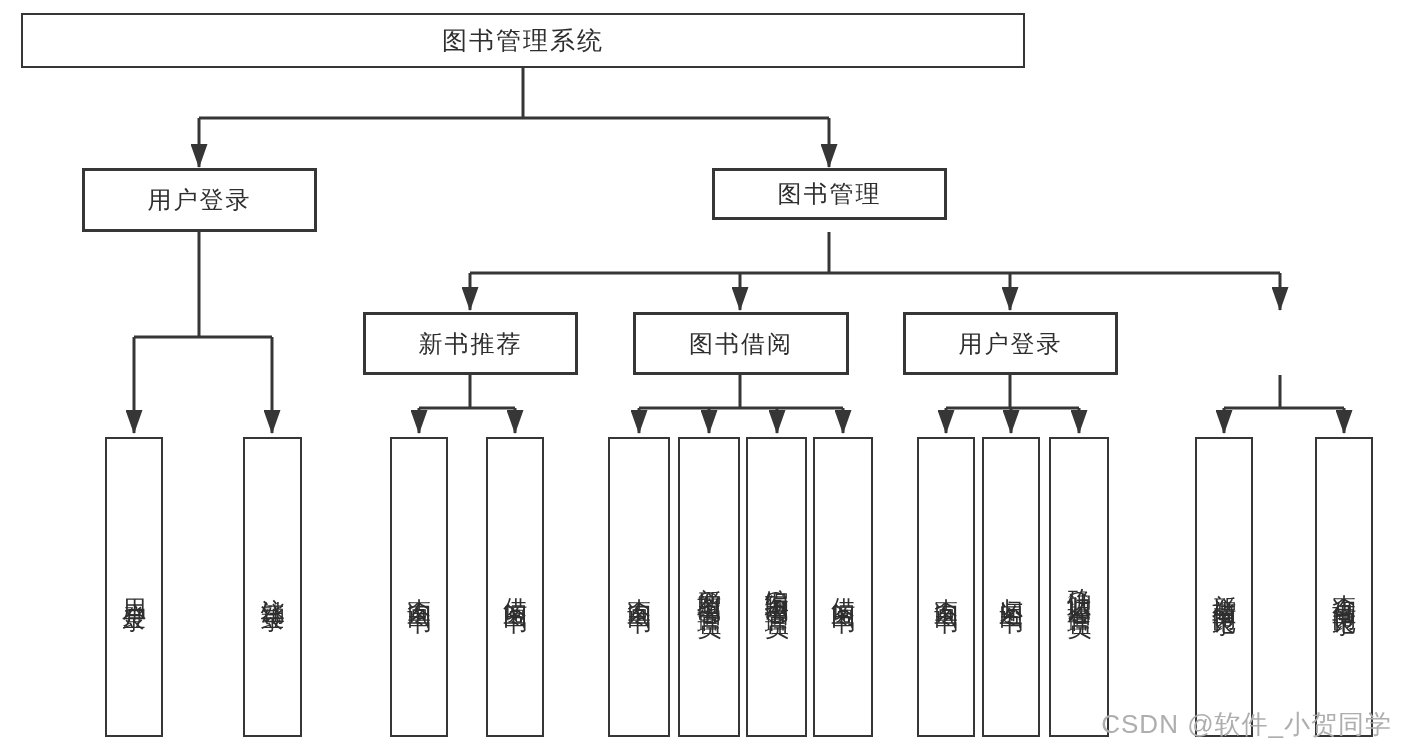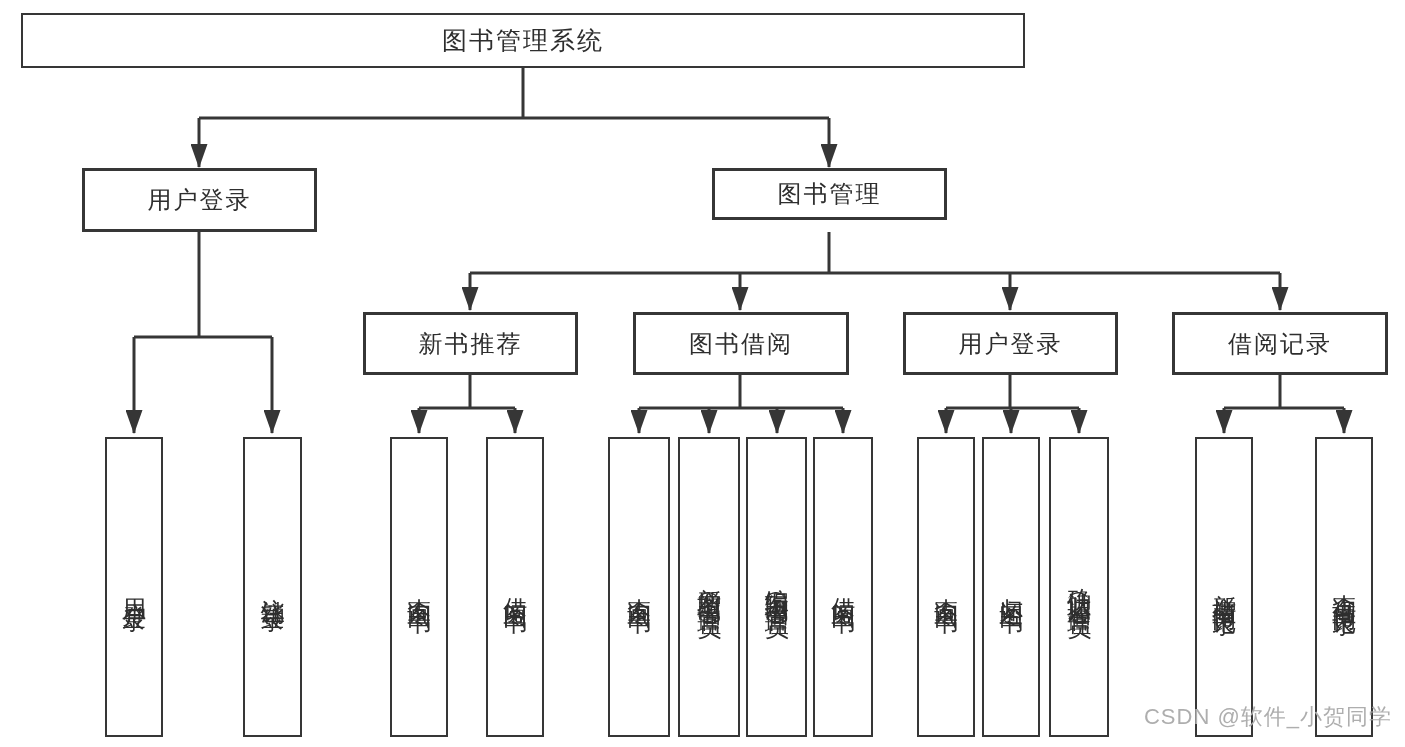--- a/index.html
+++ b/index.html
@@ -24,22 +24,22 @@
   .vbox{
     position:absolute; box-sizing:border-box;
     border:2.5px solid var(--line); background:var(--box-bg);
     display:flex; align-items:center; justify-content:center;
   }
   .vtext{
     writing-mode:vertical-rl; text-orientation:mixed;
     font-size:24px; letter-spacing:4px; line-height:1.1; white-space:nowrap;
   }
   .watermark{
-    position:absolute; right:13px; bottom:15px; z-index:5;
-    font-size:22px; letter-spacing:1px; color:var(--watermark); white-space:nowrap;margin-top:43px;
+    position:absolute; right:13px; bottom:5px; z-index:5;
+    font-size:26px; letter-spacing:1px; color:var(--watermark); white-space:nowrap;margin-top:43px;
   }
 </style>
 </head>
 <body>
 
 <div class="canvas">
 
   <svg class="connectors" viewBox="0 0 1405 747" xmlns="http://www.w3.org/2000/svg">
     <defs>
       <marker id="arrow" viewBox="0 0 24 17" refX="23" refY="8.5" markerWidth="24" markerHeight="17" orient="auto" markerUnits="userSpaceOnUse">
@@ -82,21 +82,20 @@
   </svg>
 
   <div class="hbox root" style="left:21px;top:13px;width:1004px;height:55px">图书管理系统</div>
 
   <div class="hbox" style="left:82px;top:168px;width:235px;height:64px">用户登录</div>
   <div class="hbox" style="left:712px;top:168px;width:235px;height:52px">图书管理</div>
 
   <div class="hbox" style="left:633px;top:312px;width:216px;height:63px">图书借阅</div>
   <div class="hbox" style="left:363px;top:312px;width:215px;height:63px">新书推荐</div>
   <div class="hbox" style="left:903px;top:312px;width:215px;height:63px">用户登录</div>
-  <div class="hbox" style="left:1172px;top:312px;width:216px;height:63px">借阅记录</div>
 
   <div class="vbox" style="left:105px;top:437px;width:58px;height:300px">
     <span class="vtext">用户登录</span>
   </div>
   <div class="vbox" style="left:243px;top:437px;width:59px;height:300px">
     <span class="vtext">注销登录</span>
   </div>
 
   <div class="vbox" style="left:390px;top:437px;width:58px;height:300px">
     <span class="vtext">查询图书</span>

